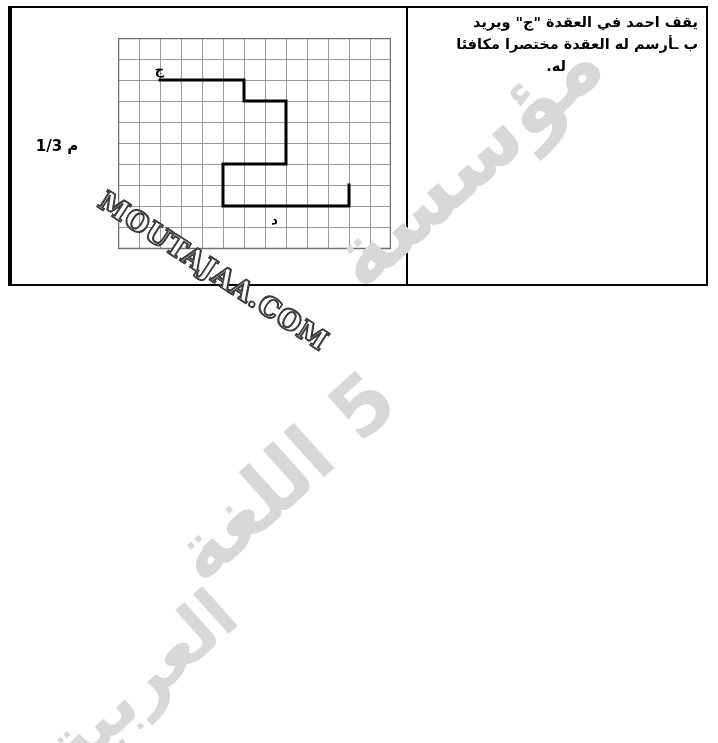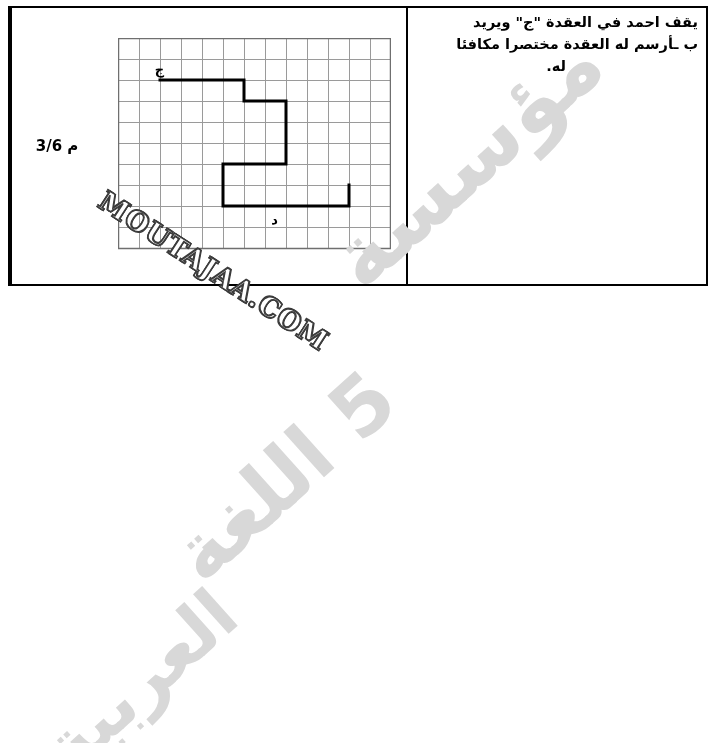--- a/index.html
+++ b/index.html
@@ -192,16 +192,16 @@
         <rect x="0.5" y="0.5" width="272" height="210" fill="none" stroke="#6f6f6f" stroke-width="1.5"></rect>
 
         <polyline points="42,42 126,42 126,63 168,63 168,126 105,126 105,168 231,168 231,147" fill="none" stroke="#000000" stroke-width="3" stroke-linejoin="miter" stroke-linecap="square"></polyline>
 
         <text x="46" y="36" font-family="DejaVu Sans, Liberation Sans, sans-serif" font-size="13" font-weight="bold" fill="#000">ج</text>
         <text x="160" y="186" font-family="DejaVu Sans, Liberation Sans, sans-serif" font-size="13" font-weight="bold" fill="#000">د</text>
       </svg>
     </div>
   </div>
 
-  <div class="col-mark">م 3/6</div>
+  <div class="col-mark">م 1/3</div>
 </div>
 
 <div class="wm-url">MOUTAJAA.COM</div>
 
 </body></html>

